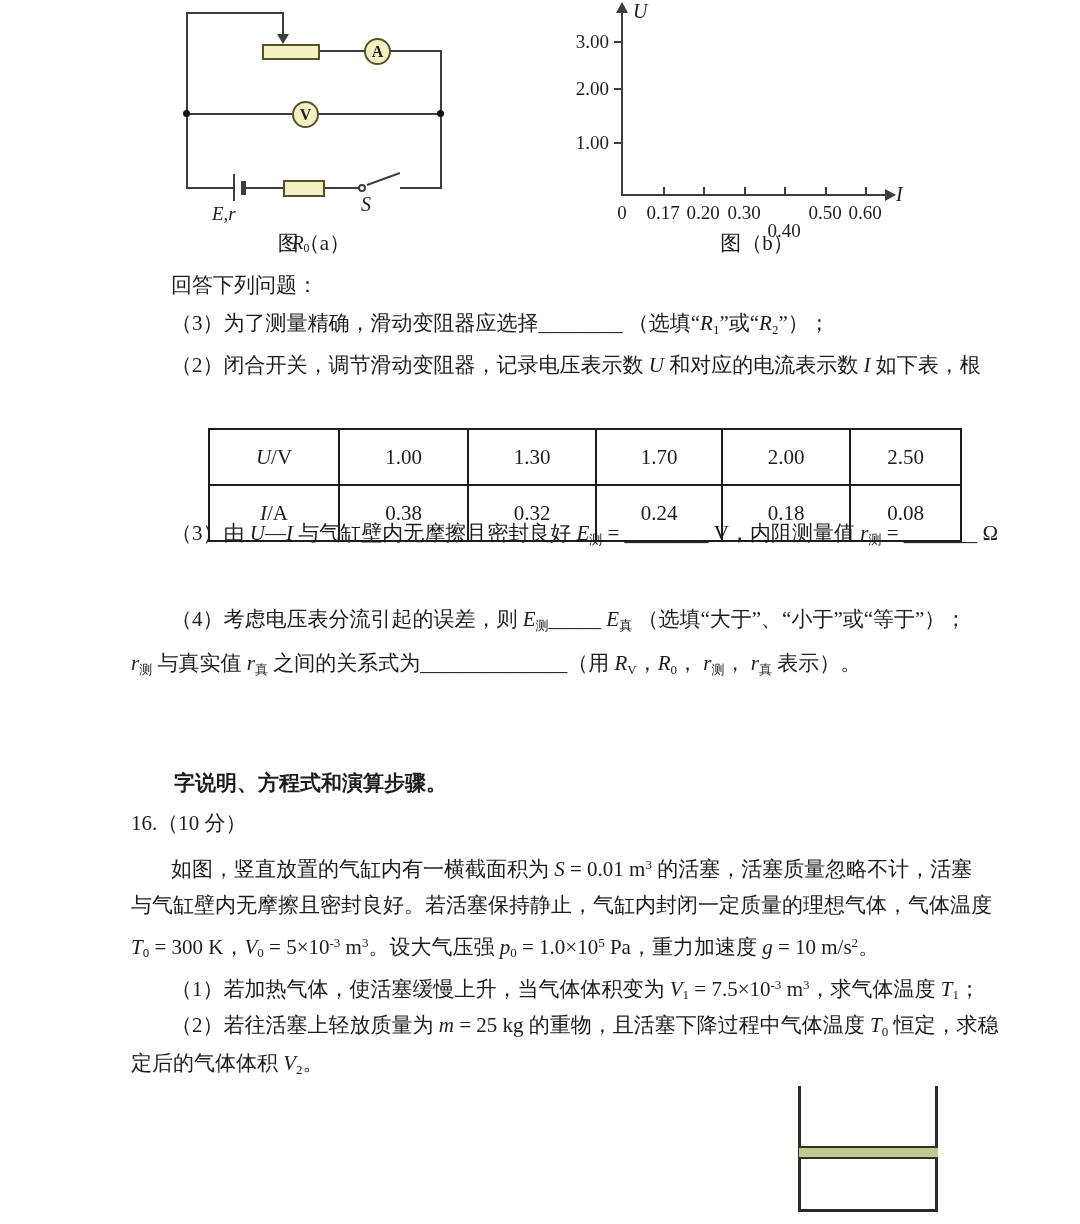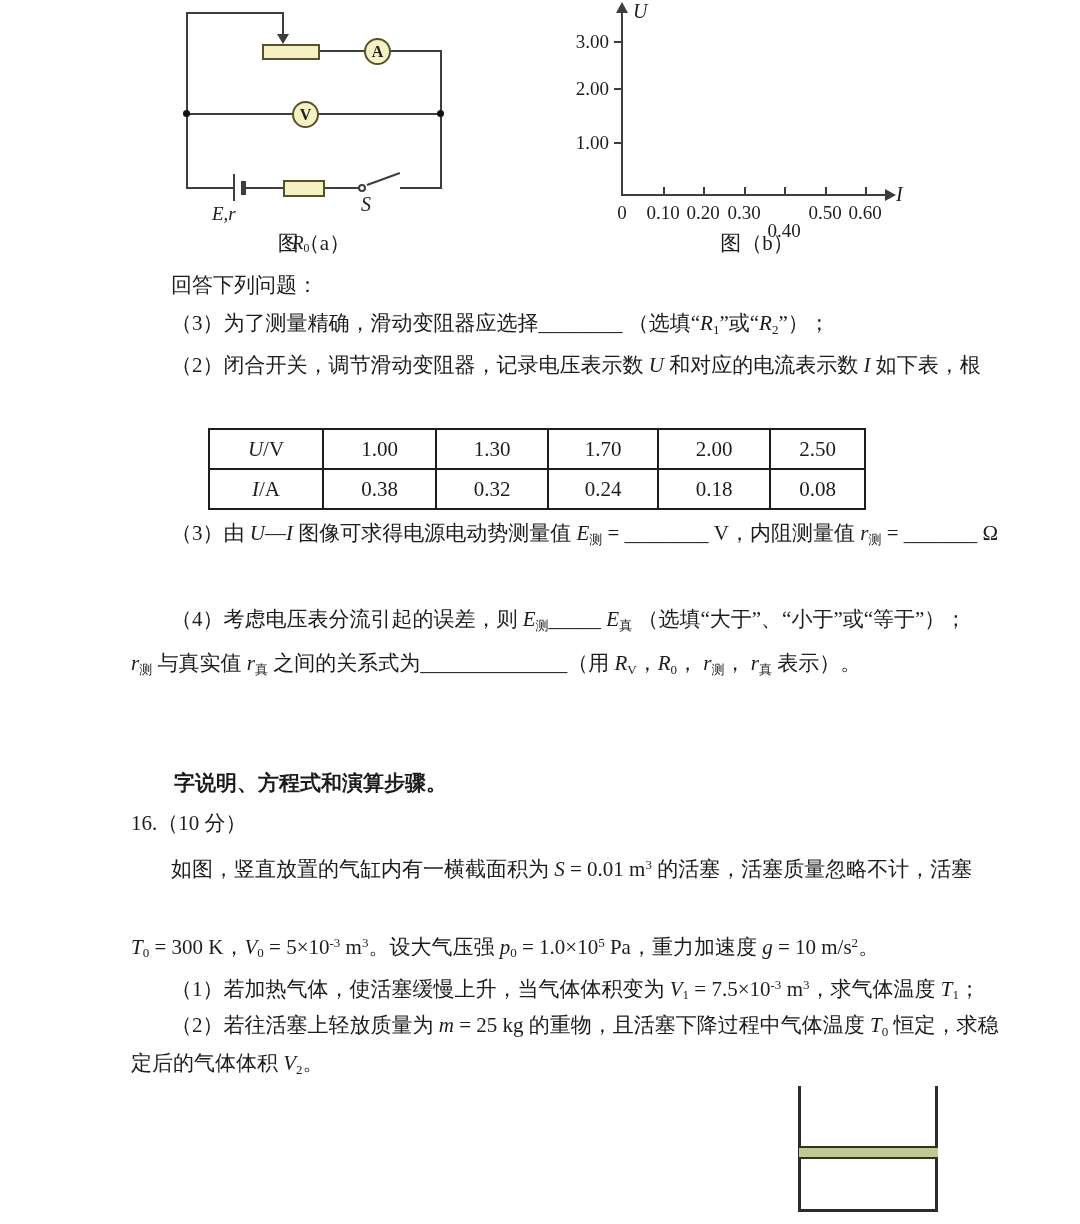--- a/index.html
+++ b/index.html
@@ -20,21 +20,21 @@
          background:#f5f1c2;box-sizing:border-box;display:flex;align-items:center;justify-content:center;
          font-size:16px;font-weight:bold;color:#222;}
   .node{position:absolute;width:7px;height:7px;background:#111;border-radius:50%;}
   .tri{position:absolute;width:0;height:0;}
   .ticklbl{position:absolute;font-size:19px;}
   .caption{position:absolute;font-size:21px;text-align:center;width:140px;}
   .smalllbl{position:absolute;font-size:19px;}
   
   table.datatable{border-collapse:collapse;table-layout:fixed;}
   table.datatable td{border:2px solid #1d1d1d;text-align:center;vertical-align:middle;
-    font-size:21px;height:38px;padding:0;}
+    font-size:21px;height:38px;padding:8px;}
 </style>
 </head>
 <body>
 
 <div class="canvas">
 
   <div class="abs" style="left:150px;top:0;width:330px;height:262px;">
 
     <div class="wire" style="left:36px;top:12px;width:2px;height:177px;"></div>
 
@@ -100,21 +100,21 @@
     <div class="ticklbl" style="left:8px;top:132px;width:46px;text-align:right;">1.00</div>
 
     <div class="wire" style="left:108px;top:187px;width:2px;height:8px;"></div>
     <div class="wire" style="left:148px;top:187px;width:2px;height:8px;"></div>
     <div class="wire" style="left:189px;top:187px;width:2px;height:8px;"></div>
     <div class="wire" style="left:229px;top:187px;width:2px;height:8px;"></div>
     <div class="wire" style="left:270px;top:187px;width:2px;height:8px;"></div>
     <div class="wire" style="left:310px;top:187px;width:2px;height:8px;"></div>
 
     <div class="ticklbl" style="left:45px;top:202px;width:44px;text-align:center;">0</div>
-    <div class="ticklbl" style="left:86px;top:202px;width:44px;text-align:center;">0.10</div>
+    <div class="ticklbl" style="left:86px;top:202px;width:44px;text-align:center;">0.17</div>
     <div class="ticklbl" style="left:126px;top:202px;width:44px;text-align:center;">0.20</div>
     <div class="ticklbl" style="left:167px;top:202px;width:44px;text-align:center;">0.30</div>
     <div class="ticklbl" style="left:207px;top:220px;width:44px;text-align:center;">0.40</div>
     <div class="ticklbl" style="left:248px;top:202px;width:44px;text-align:center;">0.50</div>
     <div class="ticklbl" style="left:288px;top:202px;width:44px;text-align:center;">0.60</div>
     <div class="caption" style="left:132px;top:229px;">图（b）</div>
   </div>
 
   <div class="line" style="left:171px;top:272px;">回答下列问题：</div>
   <div class="line" style="left:171px;top:310px;"><span>（3）为了测量精确，滑动变阻器应选择</span><span>________</span><span> （选填“</span><span class="st-i">R</span><span class="st-sub">1</span><span>”或“</span><span class="st-i">R</span><span class="st-sub">2</span><span>”）；</span></div>
@@ -136,28 +136,29 @@
         <td>0.38</td>
         <td>0.32</td>
         <td>0.24</td>
         <td>0.18</td>
         <td>0.08</td>
       </tr>
     </tbody>
       </table>
   </div>
 
-  <div class="line" style="left:171px;top:520px;"><span>（3）由 </span><span class="st-i">U</span><span>—</span><span class="st-i">I</span><span> 图像可求得电源电动势测量值 </span><span class="st-i">E</span><span class="st-sub">测</span><span> = </span><span>________</span><span> V，内阻测量值 </span><span class="st-i">r</span><span class="st-sub">测</span><span> = </span><span>_______</span><span> Ω</span></div>
+  <div class="line" style="left:171px;top:520px;"><span>（3）由 </span><span class="st-i">U</span><span>—</span><span class="st-i">I</span><span> 与气缸壁内无摩擦且密封良好 </span><span class="st-i">E</span><span class="st-sub">测</span><span> = </span><span>________</span><span> V，内阻测量值 </span><span class="st-i">r</span><span class="st-sub">测</span><span> = </span><span>_______</span><span> Ω</span></div>
   <div class="line" style="left:171px;top:606px;"><span>（4）考虑电压表分流引起的误差，则 </span><span class="st-i">E</span><span class="st-sub">测</span><span>_____</span><span> </span><span class="st-i">E</span><span class="st-sub">真</span><span> （选填“大于”、“小于”或“等于”）；</span></div>
   <div class="line" style="left:131px;top:650px;"><span class="st-i">r</span><span class="st-sub">测</span><span> 与真实值 </span><span class="st-i">r</span><span class="st-sub">真</span><span> 之间的关系式为</span><span>______________</span><span>（用 </span><span class="st-i">R</span><span class="st-sub">V</span><span>，</span><span class="st-i">R</span><span class="st-sub">0</span><span>，  </span><span class="st-i">r</span><span class="st-sub">测</span><span>，  </span><span class="st-i">r</span><span class="st-sub">真</span><span> 表示）。</span></div>
 
   <div class="line bold" style="left:174px;top:770px;">字说明、方程式和演算步骤。</div>
 
   <div class="line" style="left:131px;top:810px;">16.（10 分）</div>
   <div class="line" style="left:171px;top:852px;"><span>如图，竖直放置的气缸内有一横截面积为 </span><span class="st-i">S</span><span> = 0.01 m</span><span class="st-sup">3</span><span> 的活塞，活塞质量忽略不计，活塞</span></div>
+  <div class="line" style="left:131px;top:892px;">与气缸壁内无摩擦且密封良好。若活塞保持静止，气缸内封闭一定质量的理想气体，气体温度</div>
   <div class="line" style="left:131px;top:930px;"><span class="st-i">T</span><span class="st-sub">0</span><span> = 300 K，</span><span class="st-i">V</span><span class="st-sub">0</span><span> = 5×10</span><span class="st-sup">-3</span><span> m</span><span class="st-sup">3</span><span>。设大气压强 </span><span class="st-i">p</span><span class="st-sub">0</span><span> = 1.0×10</span><span class="st-sup">5</span><span> Pa，重力加速度 </span><span class="st-i">g</span><span> = 10 m/s</span><span class="st-sup">2</span><span>。</span></div>
   <div class="line" style="left:171px;top:972px;"><span>（1）若加热气体，使活塞缓慢上升，当气体体积变为 </span><span class="st-i">V</span><span class="st-sub">1</span><span> = 7.5×10</span><span class="st-sup">-3</span><span> m</span><span class="st-sup">3</span><span>，求气体温度 </span><span class="st-i">T</span><span class="st-sub">1</span><span>；</span></div>
   <div class="line" style="left:171px;top:1012px;"><span>（2）若往活塞上轻放质量为 </span><span class="st-i">m</span><span> = 25 kg 的重物，且活塞下降过程中气体温度 </span><span class="st-i">T</span><span class="st-sub">0</span><span> 恒定，求稳</span></div>
   <div class="line" style="left:131px;top:1050px;"><span>定后的气体体积 </span><span class="st-i">V</span><span class="st-sub">2</span><span>。</span></div>
 
   <div class="abs" style="left:790px;top:1085px;width:165px;height:139px;">
     <div class="abs" style="left:8px;top:1px;width:3px;height:126px;background:#2b2b2b;"></div>
     <div class="abs" style="left:145px;top:1px;width:3px;height:126px;background:#2b2b2b;"></div>
     <div class="abs" style="left:8px;top:124px;width:140px;height:3px;background:#2b2b2b;"></div>
     <div class="abs" style="left:9px;top:61px;width:139px;height:13px;background:#c2c894;border-top:2px solid #33331c;border-bottom:2px solid #33331c;box-sizing:border-box;"></div>

